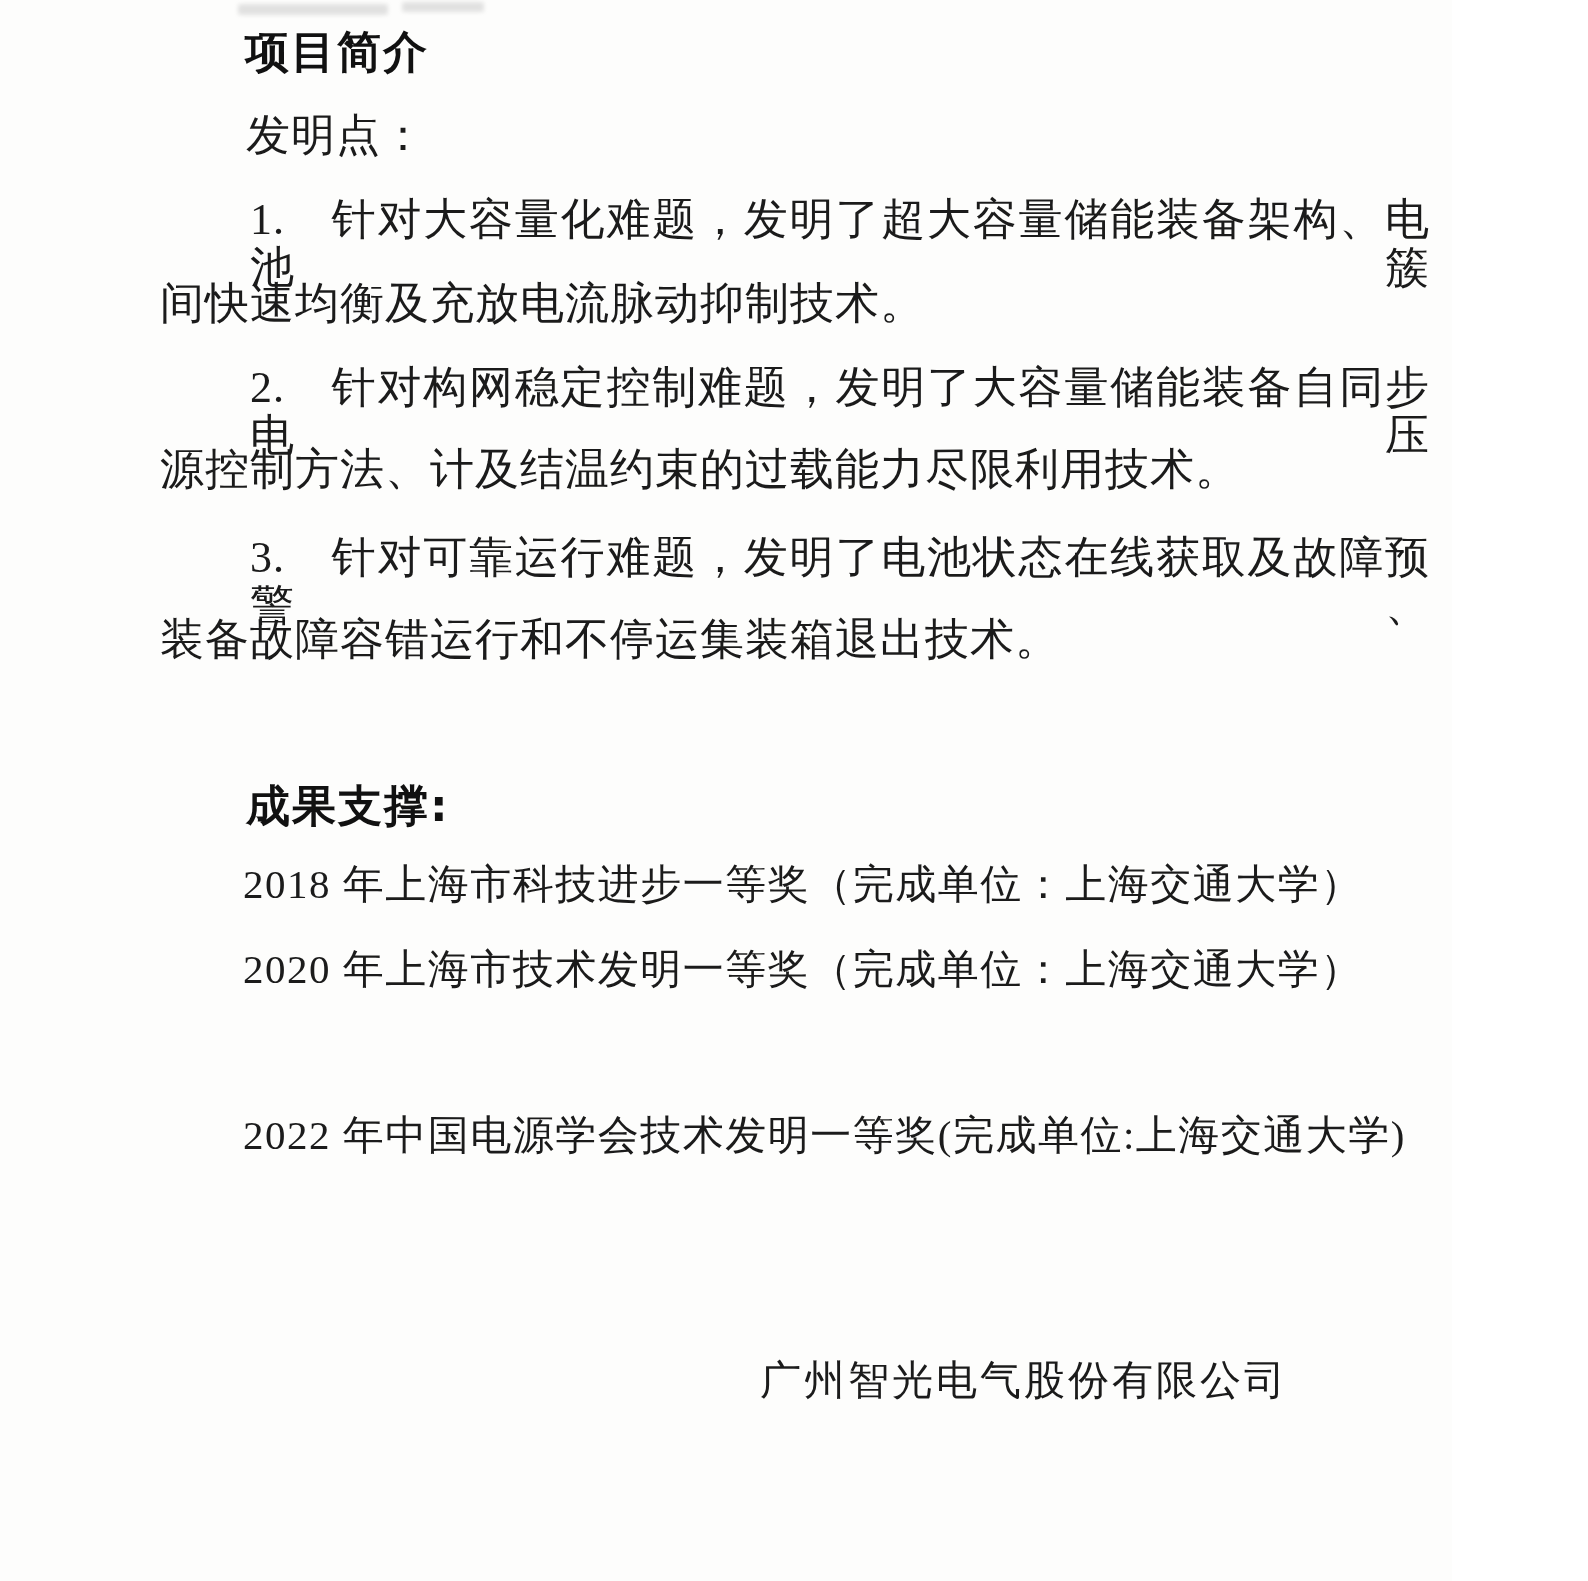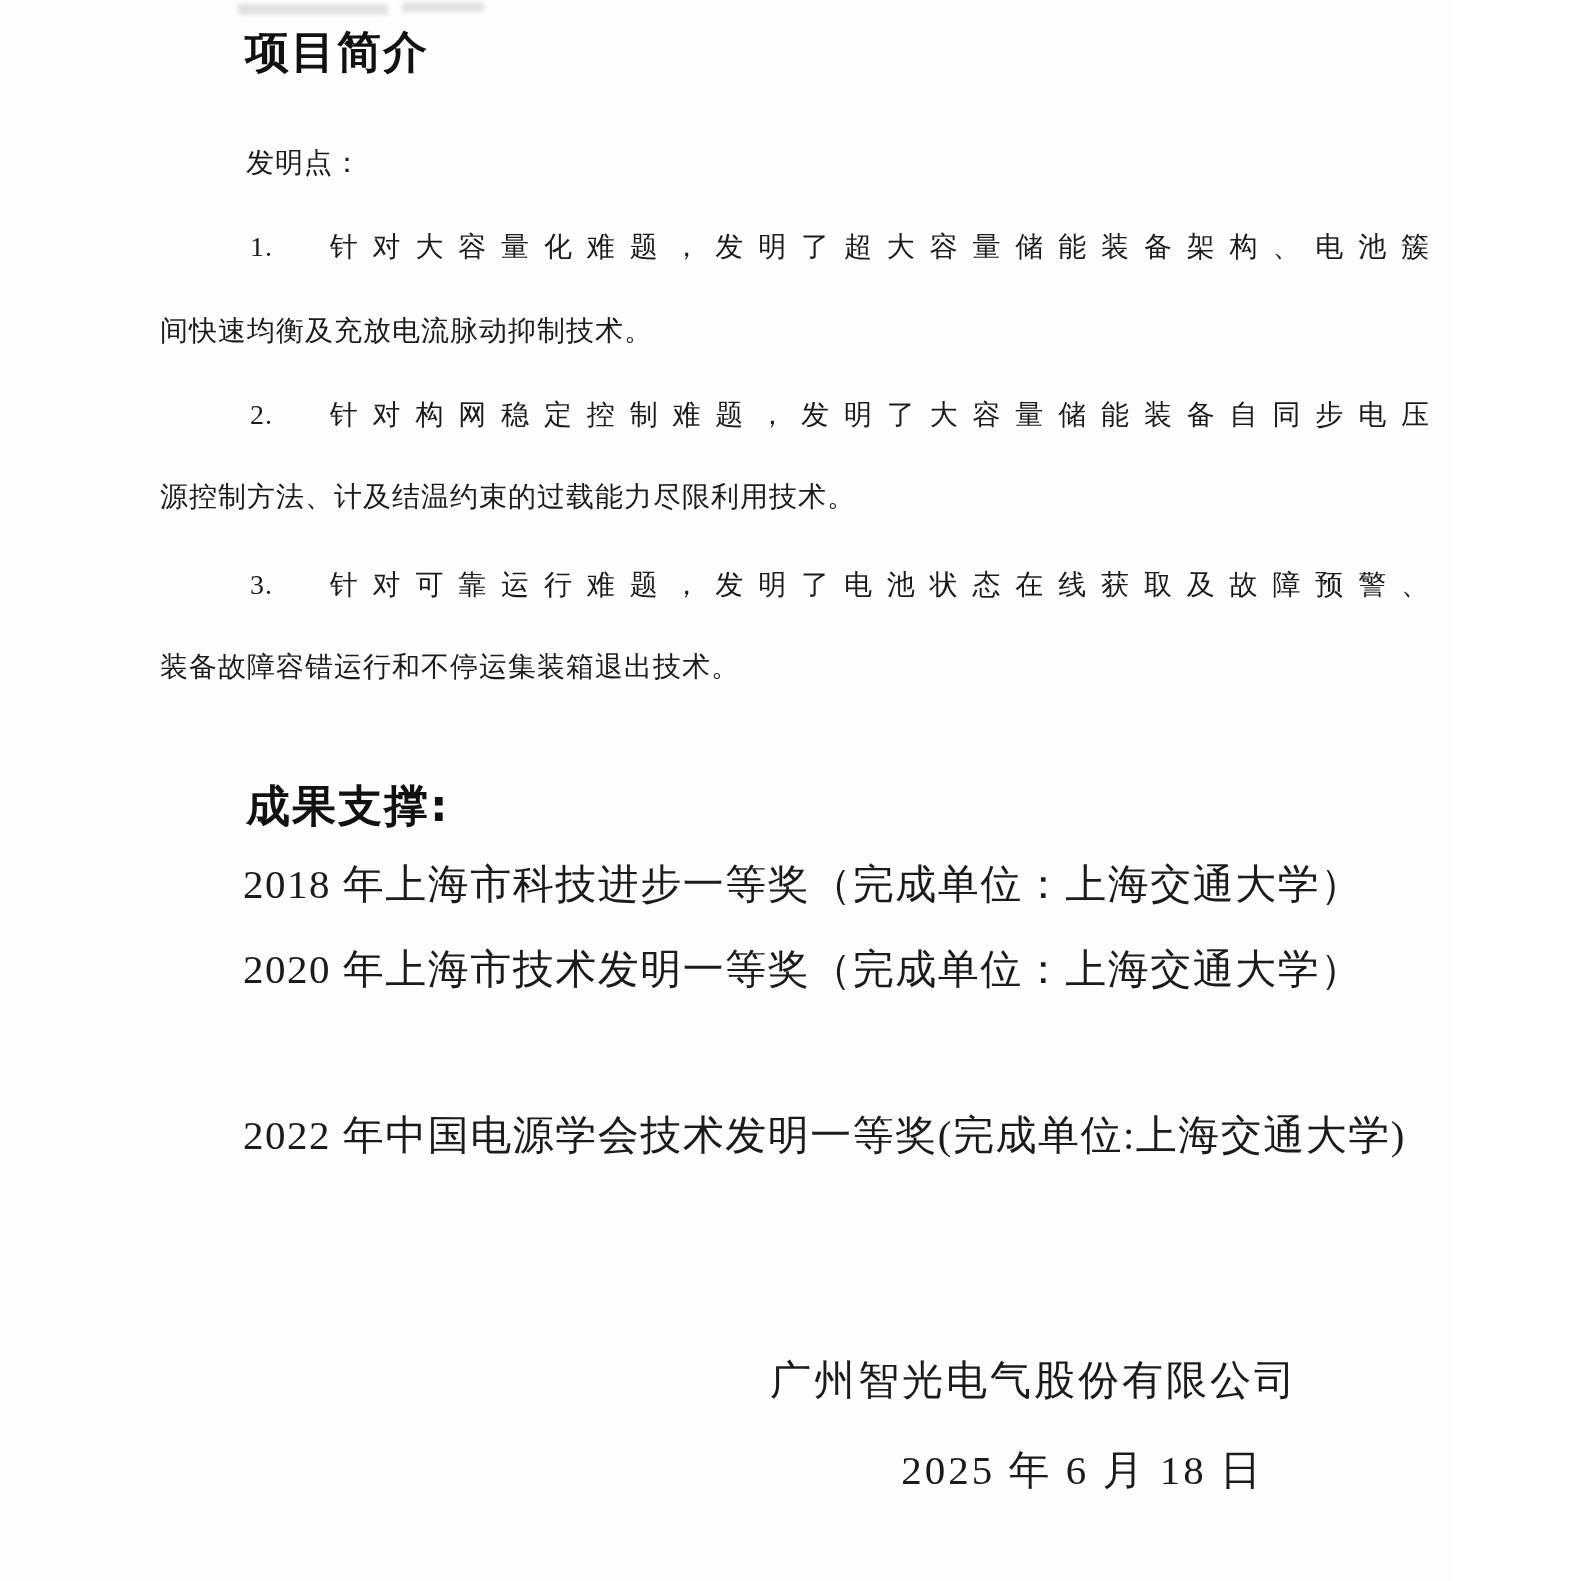--- a/index.html
+++ b/index.html
@@ -15,23 +15,22 @@
     overflow: hidden;
     font-family: "Liberation Serif", serif;
     color: #1b1b1b;
   }
   .line {
     position: absolute;
     line-height: 1.1;
     white-space: pre;
   }
   .body-text {
-    font-size: 28px;
+    font-size: 44px;
     letter-spacing: 1px;
-    margin-top: 36px;
   }
   .just {
     width: 1180px;
     white-space: normal;
     text-align: justify;
     text-align-last: justify;
     letter-spacing: 1px;
   }
   .award {
     font-size: 41px;
@@ -77,16 +76,15 @@
 
   <div class="line body-text just" style="left:250px;top:534px">3.　针对可靠运行难题，发明了电池状态在线获取及故障预警、</div>
   <div class="line body-text" style="left:160px;top:616px">装备故障容错运行和不停运集装箱退出技术。</div>
 
   <div class="line heading" style="left:246px;top:782px">成果支撑:</div>
 
   <div class="line award" style="left:243px;top:862px">2018 年上海市科技进步一等奖（完成单位：上海交通大学）</div>
   <div class="line award" style="left:243px;top:947px">2020 年上海市技术发明一等奖（完成单位：上海交通大学）</div>
   <div class="line award" style="left:243px;top:1113px">2022 年中国电源学会技术发明一等奖(完成单位:上海交通大学)</div>
 
-  <div class="line sig" style="right:154px;top:1358px">广州智光电气股份有限公司</div>
-  <div class="line sig" style="right:188px;top:1448px">2025 年 6 月 18 日</div>
+  <div class="line sig" style="right:164px;top:1358px">广州智光电气股份有限公司</div>
 
 </div>
 
 </body></html>

